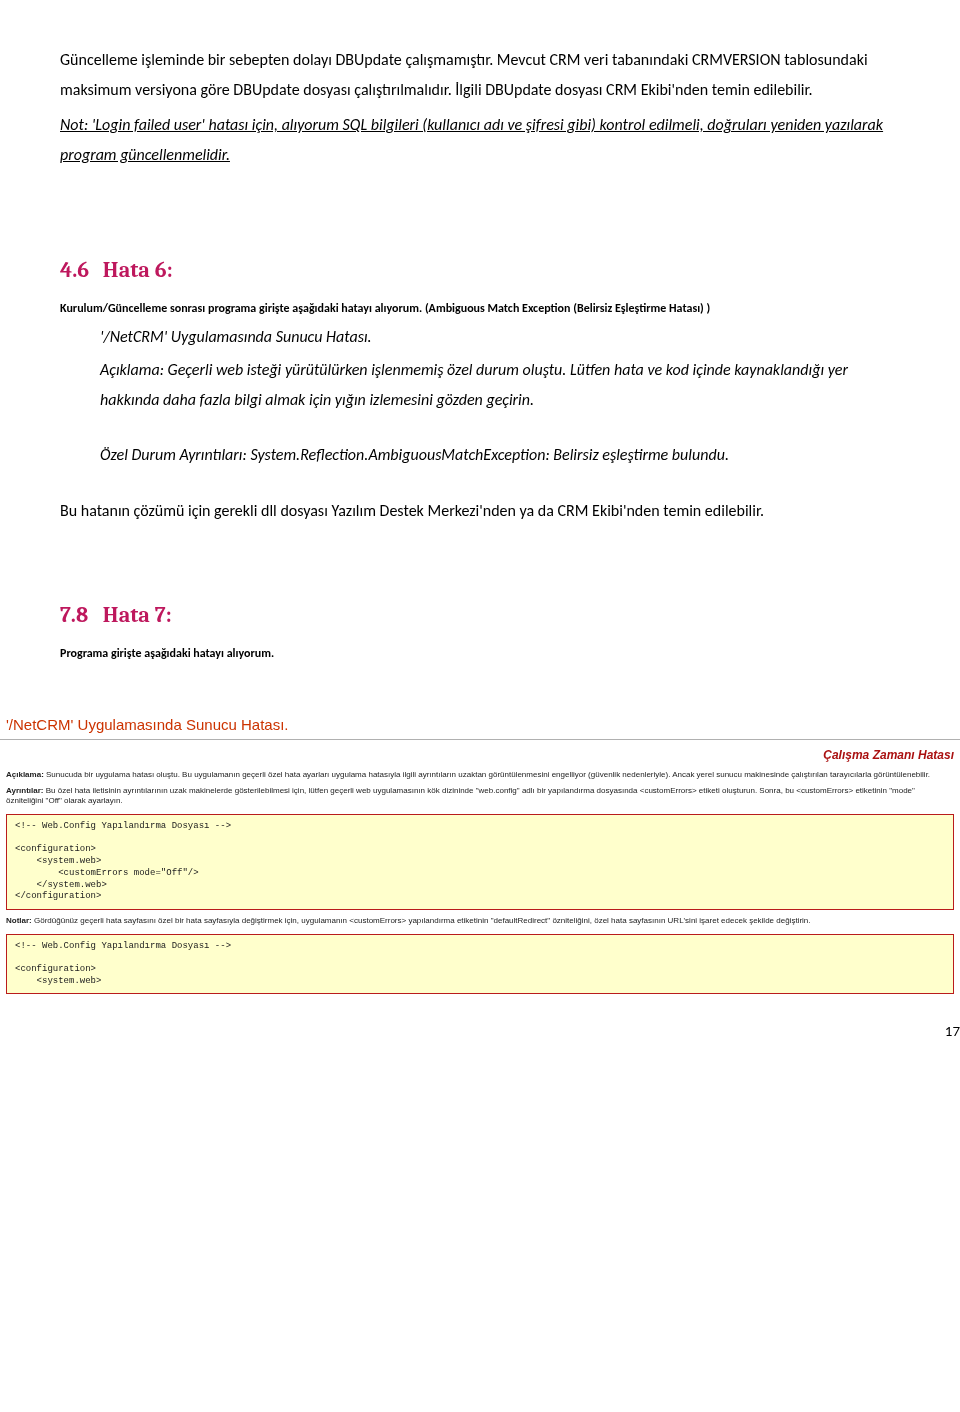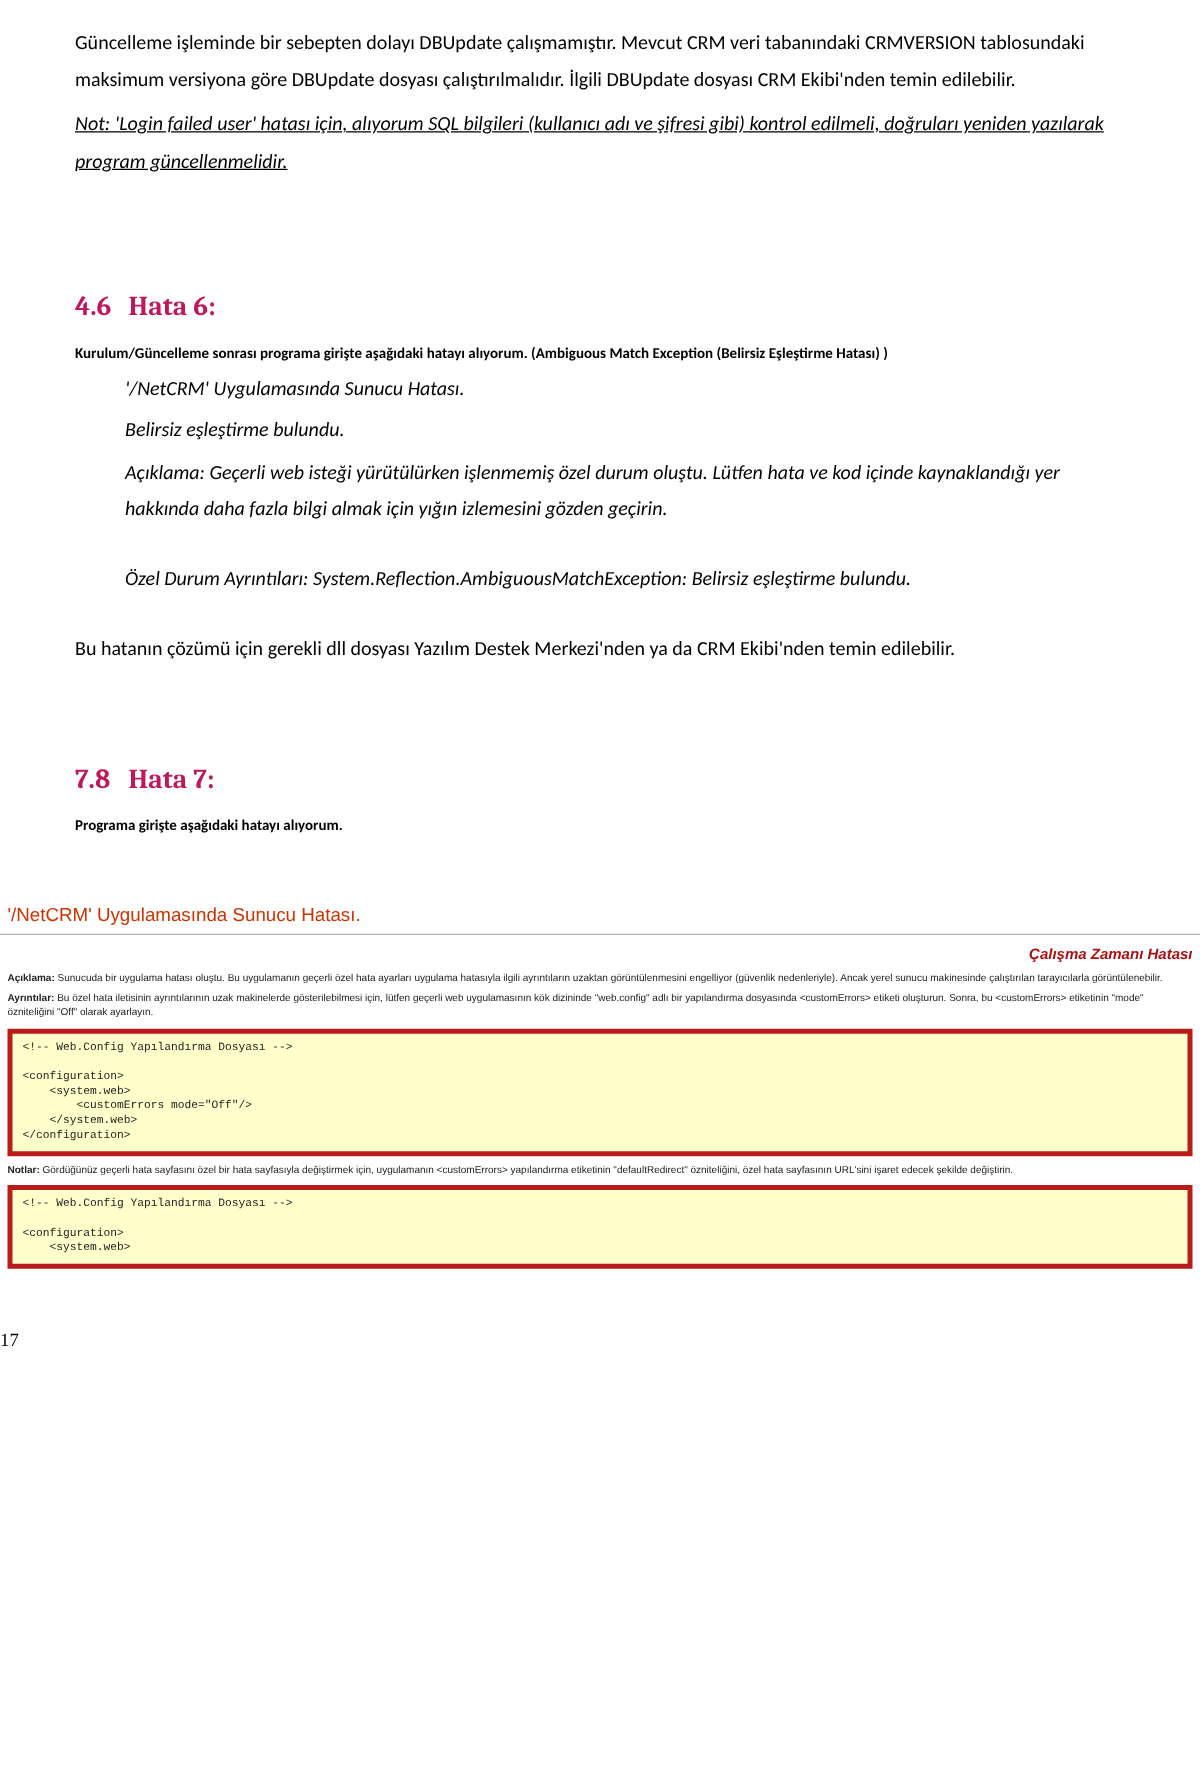--- a/index.html
+++ b/index.html
@@ -5,20 +5,21 @@
   html, body {
     margin: 0;
     padding: 0;
     width: 960px;
     background: #fff;
     font-family: Calibri, "Segoe UI", Arial, sans-serif;
     color: #000;
   }
   .page {
     padding: 20px 60px 40px 60px;
+    margin-top: 25px;
   }
   .para {
     font-size: 16px;
     line-height: 1.85;
     margin: 0 0 6px 0;
     text-align: left;
   }
   .note {
     font-size: 16px;
     line-height: 1.85;
@@ -85,34 +86,33 @@
   .errBox .line {
     font-family: Arial, sans-serif;
     font-size: 8px;
     padding: 2px 6px 3px 6px;
     line-height: 1.35;
     color: #222;
   }
   .errBox .line b { font-weight: bold; }
   .codeBox {
     background: #ffffcc;
-    border: 4px solid #b91c1c;
+    border: 1px solid #b91c1c;
     margin: 4px 6px 4px 6px;
     padding: 6px 8px;
     font-family: Consolas, "Courier New", monospace;
     font-size: 9px;
     color: #222;
     white-space: pre;
     line-height: 1.3;
   }
   .pageNum {
-    text-align: left;
+    text-align: right;
     font-size: 15px;
-    margin-top: 50px;
-    font-family: Liberation Serif, serif;
+    margin-top: 28px;
   }
 </style>
 </head>
 <body>
 
 <div class="page">
 
   <p class="para">Güncelleme işleminde bir sebepten dolayı DBUpdate çalışmamıştır. Mevcut CRM veri tabanındaki CRMVERSION tablosundaki maksimum versiyona göre DBUpdate dosyası çalıştırılmalıdır. İlgili DBUpdate dosyası CRM Ekibi'nden temin edilebilir.</p>
   <p class="note">Not: 'Login failed user' hatası için, alıyorum SQL bilgileri (kullanıcı adı ve şifresi gibi) kontrol edilmeli, doğruları yeniden yazılarak program güncellenmelidir.</p>
 
@@ -120,21 +120,20 @@
 
   <div class="h2">
     <span class="num">4.6</span>
     <span>Hata 6:</span>
   </div>
 
   <p class="boldLine">Kurulum/Güncelleme sonrası programa girişte aşağıdaki hatayı alıyorum. (Ambiguous Match Exception (Belirsiz Eşleştirme Hatası) )</p>
 
   <div class="indent">
     <p class="para italic blk">'/NetCRM' Uygulamasında Sunucu Hatası.</p>
-    <p class="para italic blk">Belirsiz eşleştirme bulundu.</p>
     <p class="para italic blk">Açıklama: Geçerli web isteği yürütülürken işlenmemiş özel durum oluştu. Lütfen hata ve kod içinde kaynaklandığı yer hakkında daha fazla bilgi almak için yığın izlemesini gözden geçirin.</p>
     <div class="gap16"></div>
     <p class="para italic blk">Özel Durum Ayrıntıları: System.Reflection.AmbiguousMatchException: Belirsiz eşleştirme bulundu.</p>
   </div>
 
   <div class="gap16"></div>
   <p class="para">Bu hatanın çözümü için gerekli dll dosyası Yazılım Destek Merkezi'nden ya da CRM Ekibi'nden temin edilebilir.</p>
 
   <div class="gap30"></div>
 

